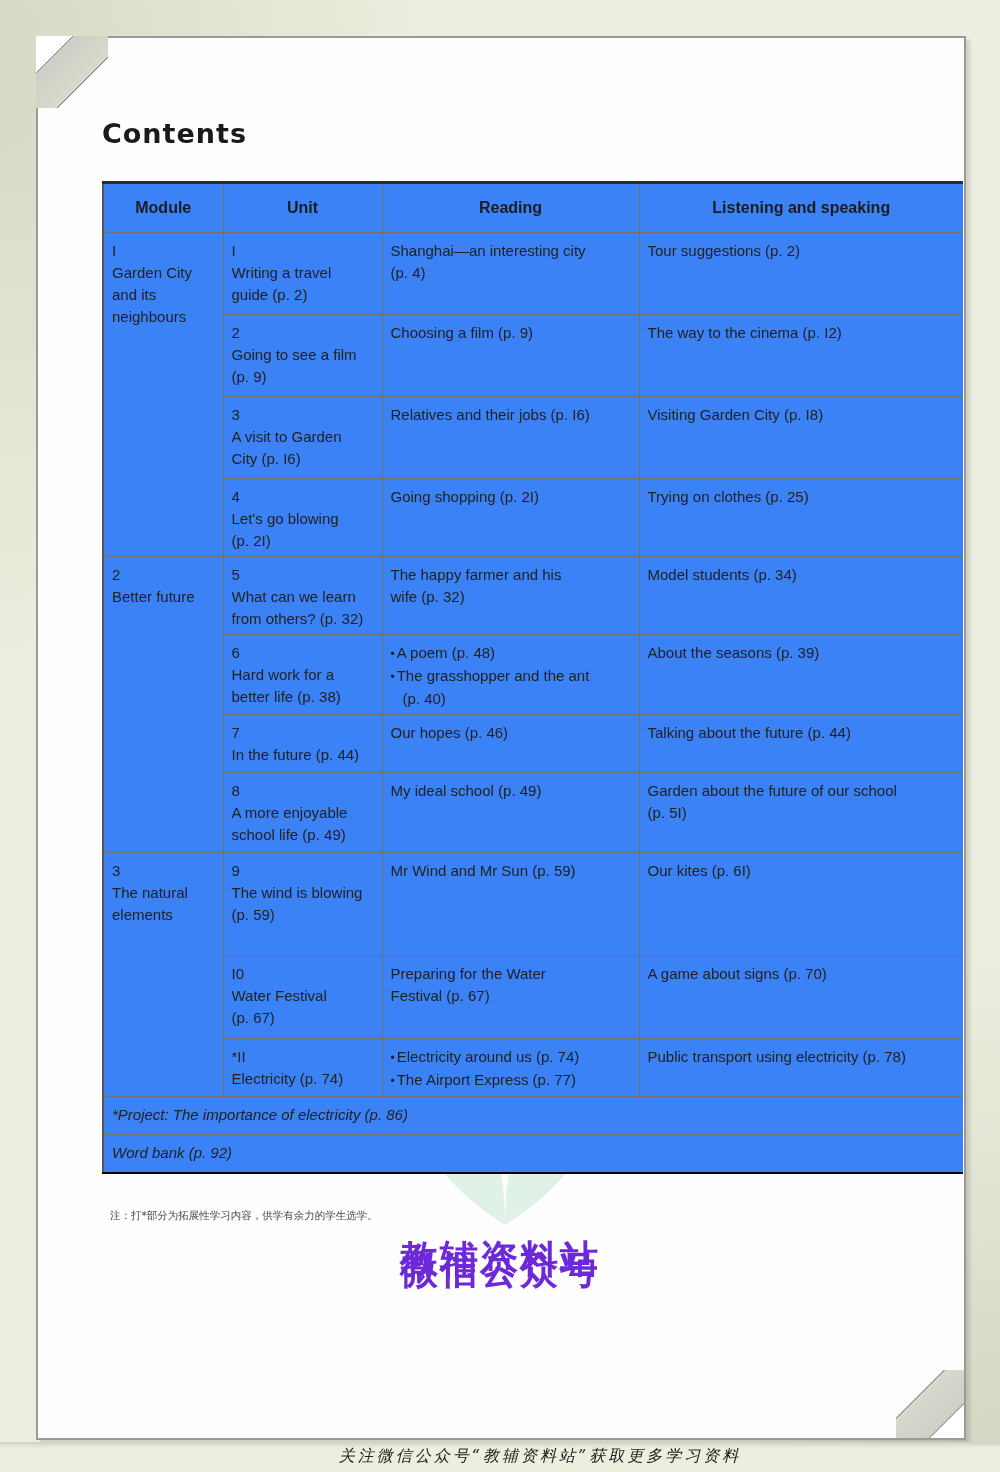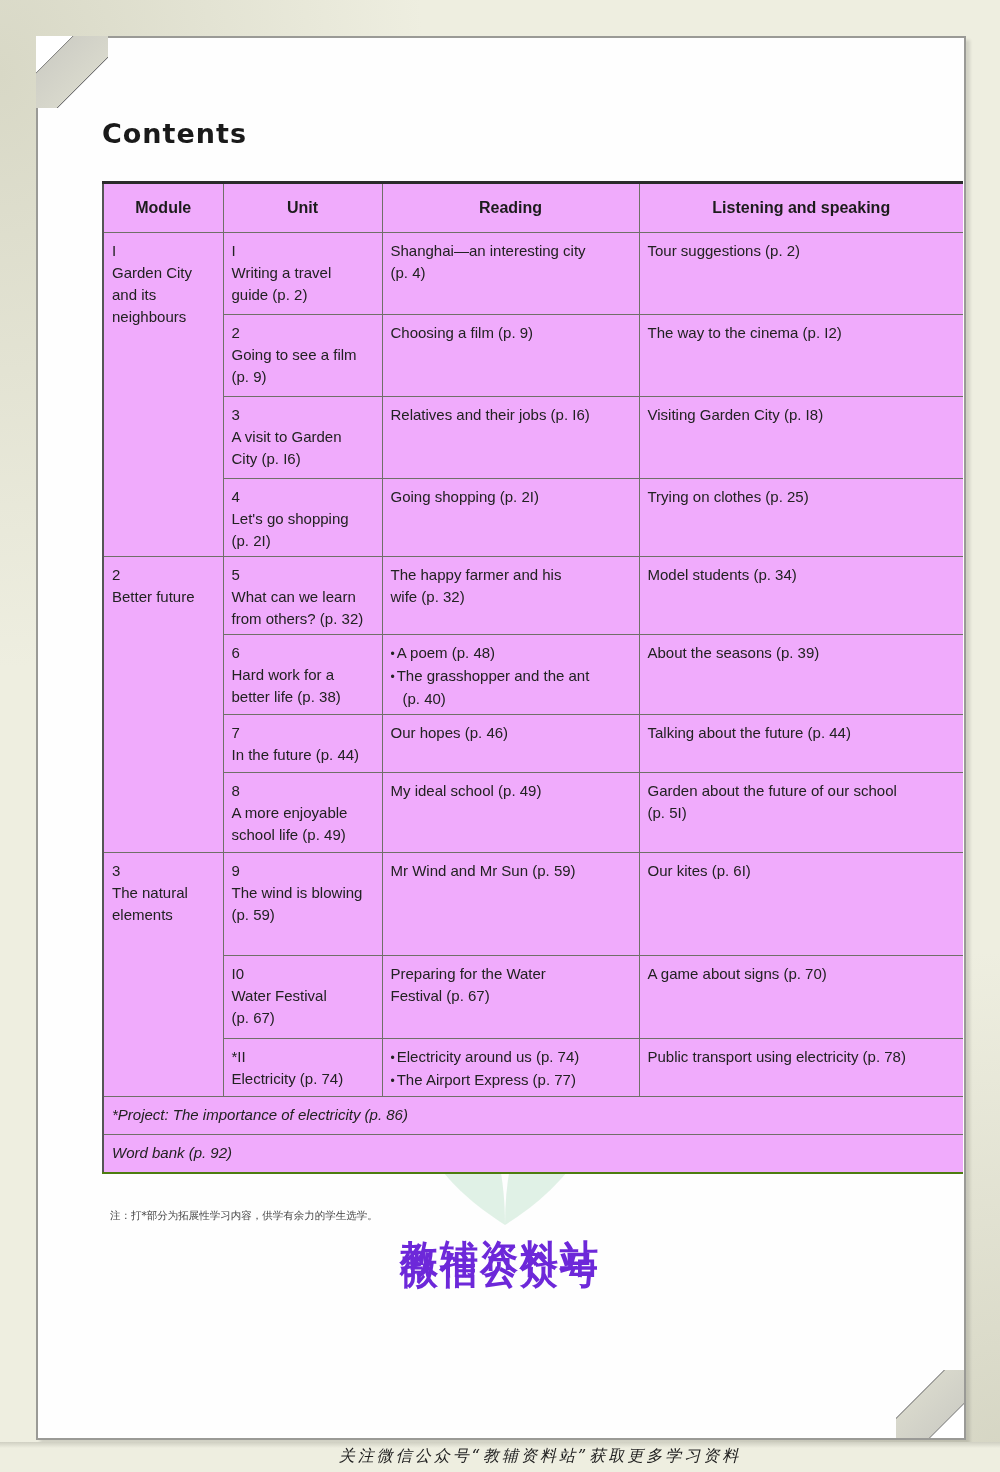--- a/index.html
+++ b/index.html
@@ -27,22 +27,22 @@
     position:absolute; left:896px; top:1370px; width:68px; height:68px;
     background:linear-gradient(135deg, rgba(255,255,255,0) 0%, rgba(255,255,255,0) 35%, #666 35.5%, #d8d8cc 36.5%, #cfcfc6 74%, #777 74.5%, #ffffff 75.5%);
   }
   .title {
     position:absolute; left:102px; top:118px; margin:0;
     font-family:"DejaVu Sans", sans-serif; font-size:27px; font-weight:bold;
     color:#1a1a1a; letter-spacing:1px;
   }
   table.toc {
     position:absolute; left:102px; top:181px; width:860px;
-    border-collapse:collapse; background:#f0abfc;
-    border-top:3px solid #2b2b2b; border-left:2px solid #555; border-bottom:2px solid #4d7c0f;
+    border-collapse:collapse; background:#3b82f6;
+    border-top:3px solid #2b2b2b; border-left:2px solid #555; border-bottom:2px solid #000000;
     table-layout:fixed; font-size:15px; color:#222;
   }
   table.toc td, table.toc th {
     border:1.5px solid #707068; vertical-align:top;
     padding:7px 8px 4px 8px; line-height:22px;
   }
   table.toc tr td:last-child, table.toc tr th:last-child { border-right:none; }
   table.toc th {
     font-weight:bold; font-size:16px; vertical-align:middle; text-align:center;
     height:48px; padding:0; color:#1c1c1c;
@@ -150,21 +150,21 @@
       <td>
         <span class="line">Relatives and their jobs (p. I6)</span>
       </td>
       <td>
         <span class="line">Visiting Garden City (p. I8)</span>
       </td>
     </tr>
     <tr style="height:78px">
       <td>
         <span class="line">4</span>
-        <span class="line">Let's go shopping</span>
+        <span class="line">Let's go blowing</span>
         <span class="line">(p. 2I)</span>
       </td>
       <td>
         <span class="line">Going shopping (p. 2I)</span>
       </td>
       <td>
         <span class="line">Trying on clothes (p. 25)</span>
       </td>
     </tr>
 

